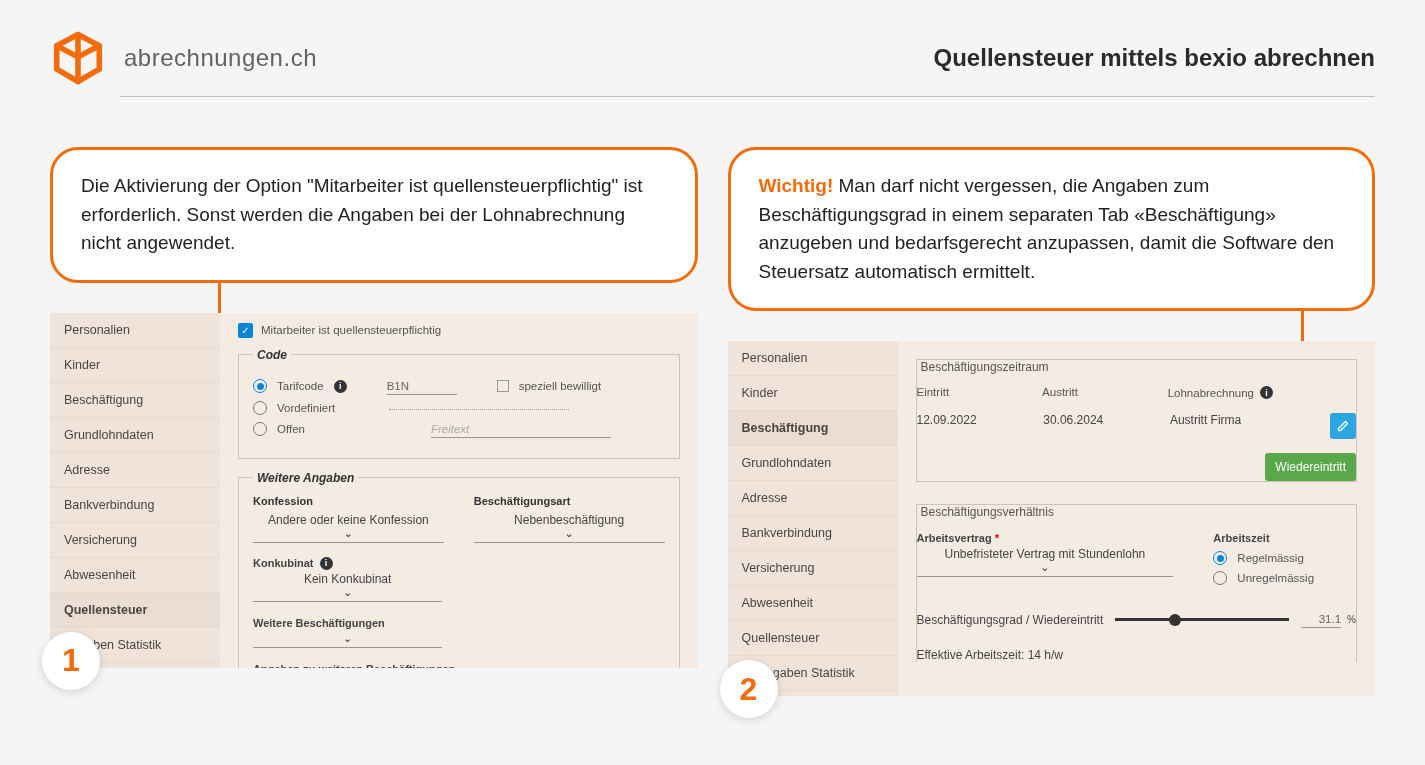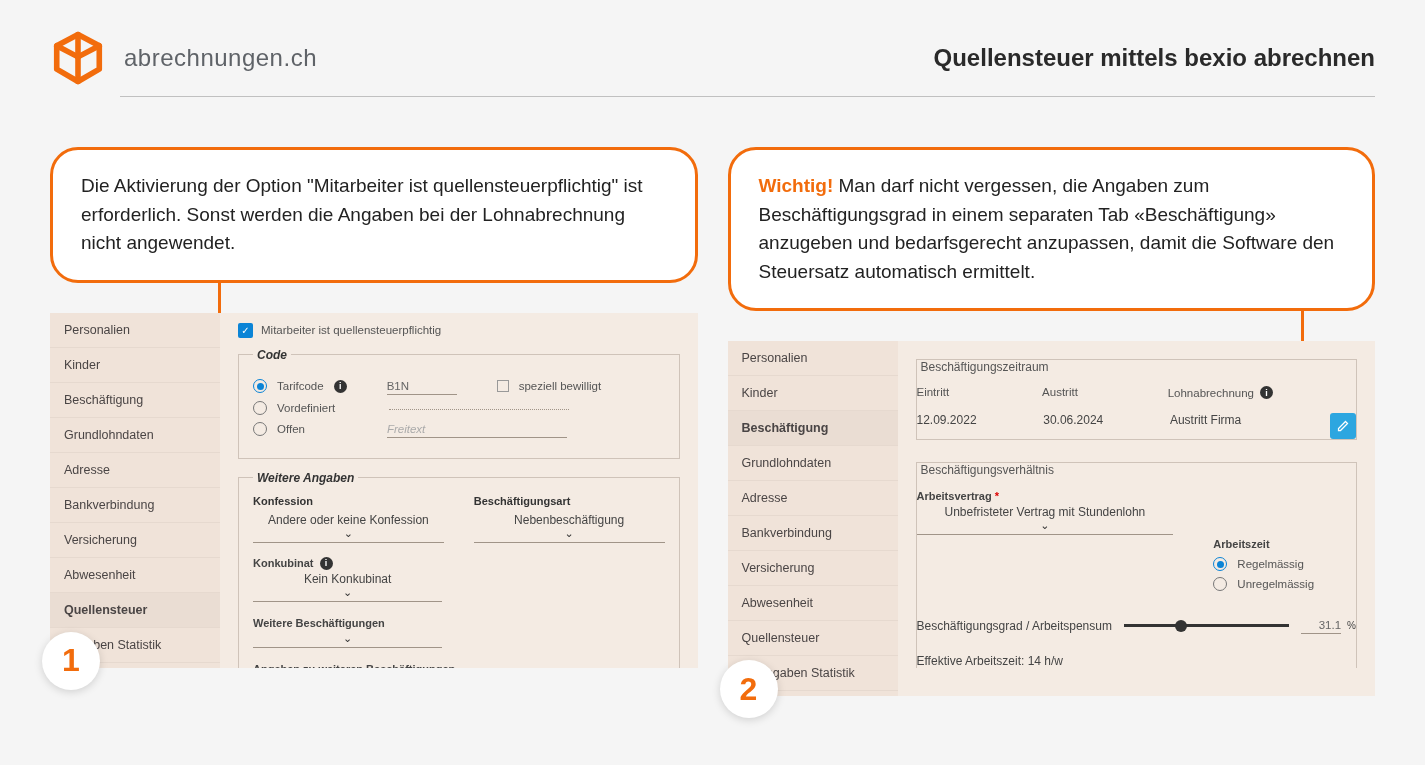--- a/index.html
+++ b/index.html
@@ -322,21 +322,21 @@
           <div class="radio-row">
             <span class="radio"></span>
             <span>Vordefiniert</span>
             <span style="width:34px"></span>
             <span class="inline-input" style="width:180px;border-bottom-style:dotted;"></span>
           </div>
           <div class="radio-row">
             <span class="radio"></span>
             <span>Offen</span>
             <span style="width:62px"></span>
-            <span class="inline-input placeholder" style="width:180px;">Freitext</span>
+            <span class="inline-input placeholder" style="width:180px;margin-left:44px;">Freitext</span>
           </div>
         </fieldset>
 
         <fieldset class="group" style="border-bottom:none;">
           <legend>Weitere Angaben</legend>
           <div class="twocol">
             <div class="fld">
               <label>Konfession</label>
               <div class="dropdown">
                 <span>Andere oder keine Konfession</span>
@@ -423,49 +423,52 @@
             <div>30.06.2024</div>
             <div>Austritt Firma</div>
             <div style="flex:.5;text-align:right;">
               <span class="edit-btn">
                 <svg width="12" height="12" viewBox="0 0 24 24" fill="none" stroke="#fff" stroke-width="2.5">
                     <path d="M17 3l4 4L7 21H3v-4L17 3z"></path>
                   </svg>
               </span>
             </div>
           </div>
+          <div style="text-align:right;margin-top:14px;">
+            <span class="btn-green">Wiedereintritt</span>
+          </div>
         </div>
 
         <div class="fieldset2" style="margin-top:22px;border-bottom:none;">
           <div class="fieldset2-title">Beschäftigungsverhältnis</div>
           <div style="display:flex;gap:40px;">
             <div style="flex:1.8;">
               <label style="font-size:11px;font-weight:700;">
                 <span>Arbeitsvertrag</span><span style="color:#d00;"> *</span>
               </label>
               <div class="dropdown">
                 <span>Unbefristeter Vertrag mit Stundenlohn</span>
                 <span class="chev">⌄</span>
               </div>
             </div>
-            <div style="flex:1;margin-top:48px;">
+            <div style="flex:1;">
               <label style="font-size:11px;font-weight:700;">Arbeitszeit</label>
               <div class="radio-row" style="margin-top:6px;">
                 <span class="radio sel"></span>
                 <span>Regelmässig</span>
               </div>
               <div class="radio-row">
                 <span class="radio"></span>
                 <span>Unregelmässig</span>
               </div>
             </div>
           </div>
 
           <div style="display:flex;align-items:center;margin-top:20px;font-size:12px;">
-            <span>Beschäftigungsgrad / Arbeitspensum</span>
+            <span>Beschäftigungsgrad / Wiedereintritt</span>
             <div class="slider-track">
               <div class="slider-thumb"></div>
             </div>
             <span class="inline-input" style="width:40px;text-align:right;">31.1</span>
             <span style="margin-left:6px;font-size:10px;">%</span>
           </div>
 
           <div style="margin-top:20px;font-size:12px;">Effektive Arbeitszeit: 14 h/w</div>
         </div>
       </div>

